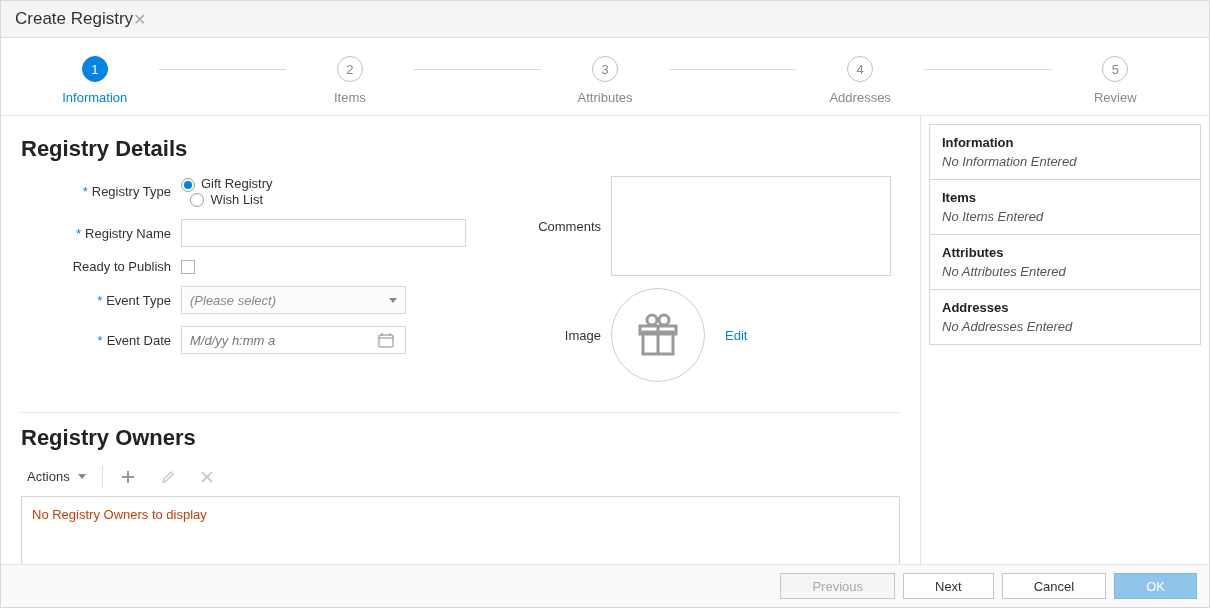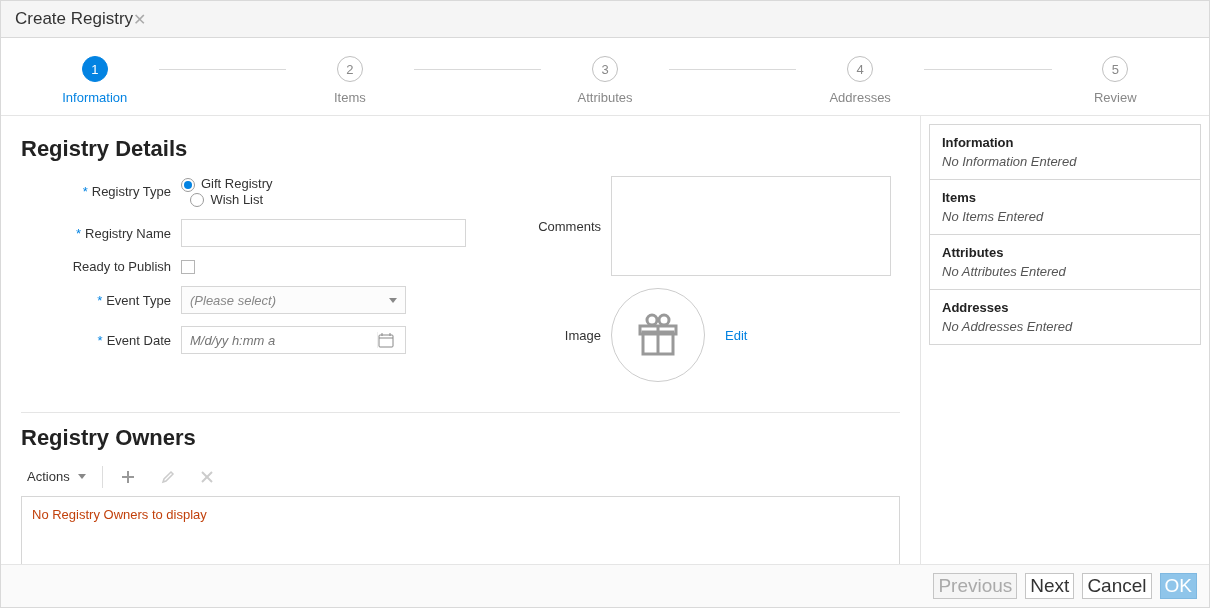--- a/index.html
+++ b/index.html
@@ -220,24 +220,24 @@
 .footer {
   border-top: 1px solid #e5e5e5;
   background: #fafafa;
   padding: 8px 12px;
   display: flex;
   justify-content: flex-end;
   gap: 8px;
 }
 .btn {
   height: 26px;
-  padding: 0 4px;
+  padding: 0 31px;
   border: 1px solid #c5c5c5;
   background: #fff;
-  font-size: 19px;
+  font-size: 13px;
   color: #333;
   cursor: pointer;
 }
 .btn:disabled { color: #aaa; background: #f5f5f5; cursor: default; }
 .btn.primary { background: #8fc5ea; border-color: #7fb8e0; color: #fff; }
 svg { display: block; }
 .caret-down {
   width: 0; height: 0; border-left: 4px solid transparent;
   border-right: 4px solid transparent; border-top: 5px solid #888;
   display: inline-block; margin-left: 4px;

